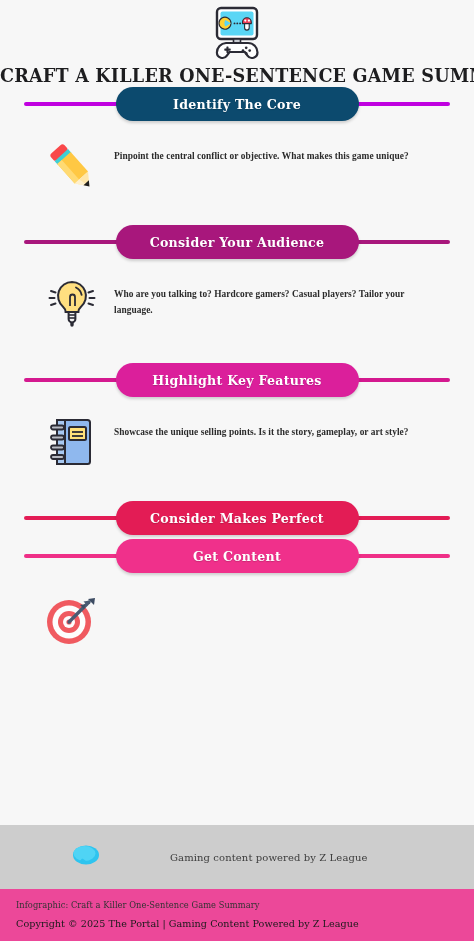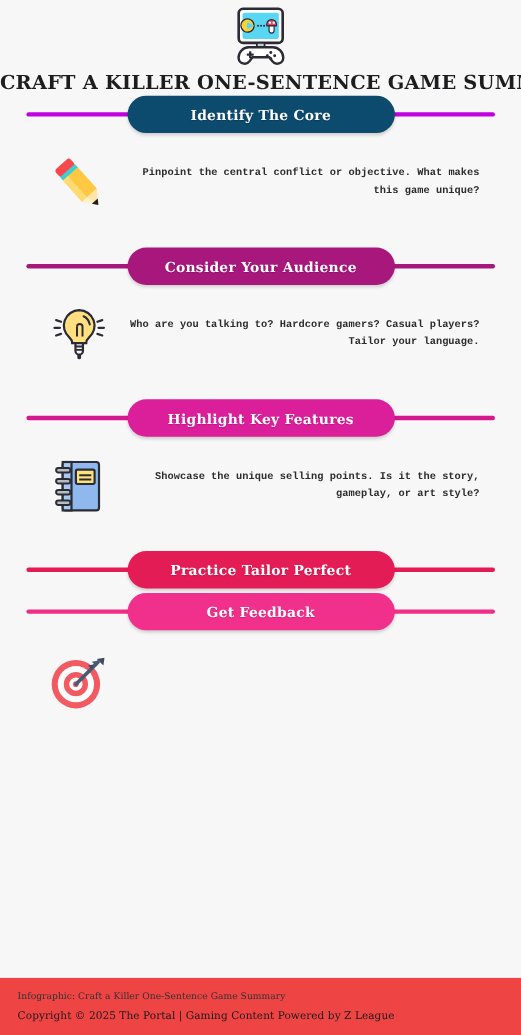--- a/index.html
+++ b/index.html
@@ -106,28 +106,27 @@
     align-items: flex-start;
     justify-content: center;
     padding-top: 2px;
   }
   .text-cell {
     flex: 1 1 auto;
     padding-top: 12px;
     padding-right: 8px;
   }
   .desc {
-    font-family: Liberation Mono, monospace;
+    font-family: Liberation Serif, serif;
     font-weight: bold;
     font-size: 9.4px;
     line-height: 1.65;
     color: #2b2b2b;
     margin: 0;
     letter-spacing: 0.05px;
-    text-align: right;
   }
 
   
   .footer-bar {
     background: #cdcdcd;
     height: 64px;
     display: flex;
     align-items: center;
     flex: 0 0 auto;
   }
@@ -140,21 +139,21 @@
   }
   .footer-text {
     font-family: "DejaVu Serif", serif;
     font-size: 10px;
     color: #3c3c3c;
     letter-spacing: 0.1px;
   }
 
   
   .caption {
-    background: #ef4444;
+    background: #ec4899;
     padding: 11px 16px 12px 16px;
     flex: 0 0 auto;
   }
   .caption-line1 {
     font-family: "DejaVu Serif", serif;
     font-size: 8.3px;
     color: #333333;
     margin: 0 0 8px 0;
     letter-spacing: 0.05px;
   }
@@ -307,31 +306,31 @@
         <div class="text-cell">
           <p class="desc">Showcase the unique selling points. Is it the story, gameplay, or art style?</p>
         </div>
       </div>
     </div>
 
     <div class="section">
       <div class="banner-row">
         <div class="rule" style="background:#e31c55"></div>
         <div class="pill" style="background:#e31c55">
-          <span class="pill-label">Practice Tailor Perfect</span>
+          <span class="pill-label">Consider Makes Perfect</span>
         </div>
         <div class="rule" style="background:#e31c55"></div>
       </div>
     </div>
 
     <div class="section">
       <div class="banner-row">
         <div class="rule" style="background:#ef2f87"></div>
         <div class="pill" style="background:#f0308b">
-          <span class="pill-label">Get Feedback</span>
+          <span class="pill-label">Get Content</span>
         </div>
         <div class="rule" style="background:#ef2f87"></div>
       </div>
       <div class="body-row">
         <div class="icon-cell">
           <span>
             <svg width="56" height="56" viewBox="0 0 56 56">
               <circle cx="25" cy="31" r="22" fill="#f05a60"></circle>
               <circle cx="25" cy="31" r="16.5" fill="#fdfdfd"></circle>
               <circle cx="25" cy="31" r="11" fill="#f05a60"></circle>
@@ -342,19 +341,32 @@
               <path d="M39.5 10.5 l5 -0.8 l-0.8 5 Z" fill="#4a5a72"></path>
               <path d="M36 14 l5 -0.8 l-0.8 5 Z" fill="#3d4c63"></path>
             </svg>
           </span>
         </div>
       </div>
     </div>
 
   </div>
 
+  <div class="footer-bar">
+    <div class="footer-icon-cell">
+      <span>
+        <svg width="32" height="30" viewBox="0 0 32 30">
+          <ellipse cx="17" cy="13" rx="13" ry="9.5" fill="#2ec4ef"></ellipse>
+          <ellipse cx="15.5" cy="11.5" rx="11" ry="7.6" fill="#4fd4f5"></ellipse>
+          <path d="M11 19.5 l2.5 -3 l3.5 2.5 Z" fill="#2ec4ef"></path>
+          <path d="M10 20 l3 -3.2 l0.6 2.4 Z" fill="#2ec4ef"></path>
+        </svg>
+      </span>
+    </div>
+    <div class="footer-text">Gaming content powered by Z League</div>
+  </div>
 
   <div class="caption">
     <p class="caption-line1">Infographic: Craft a Killer One-Sentence Game Summary</p>
     <p class="caption-line2">Copyright © 2025 The Portal | Gaming Content Powered by Z League</p>
   </div>
 
 </div>
 
 </body></html>

